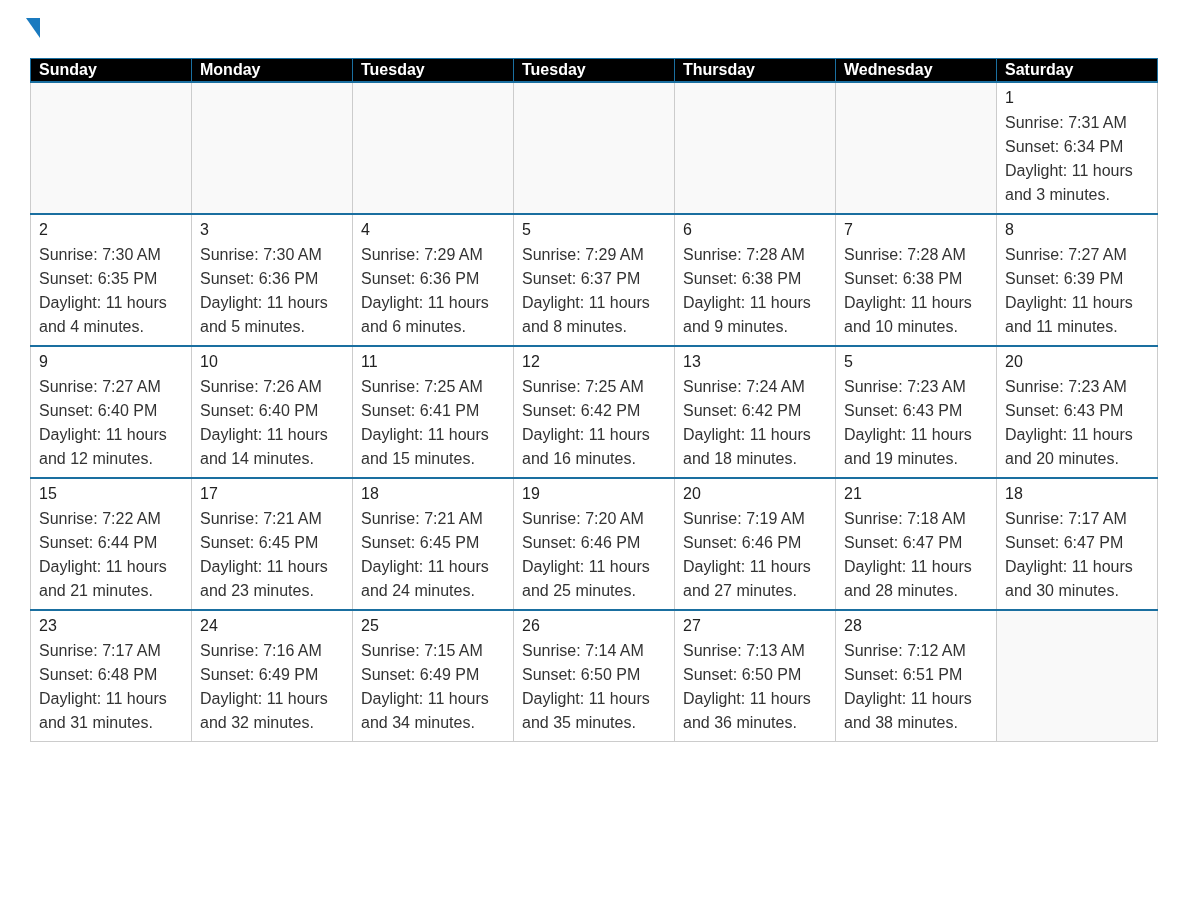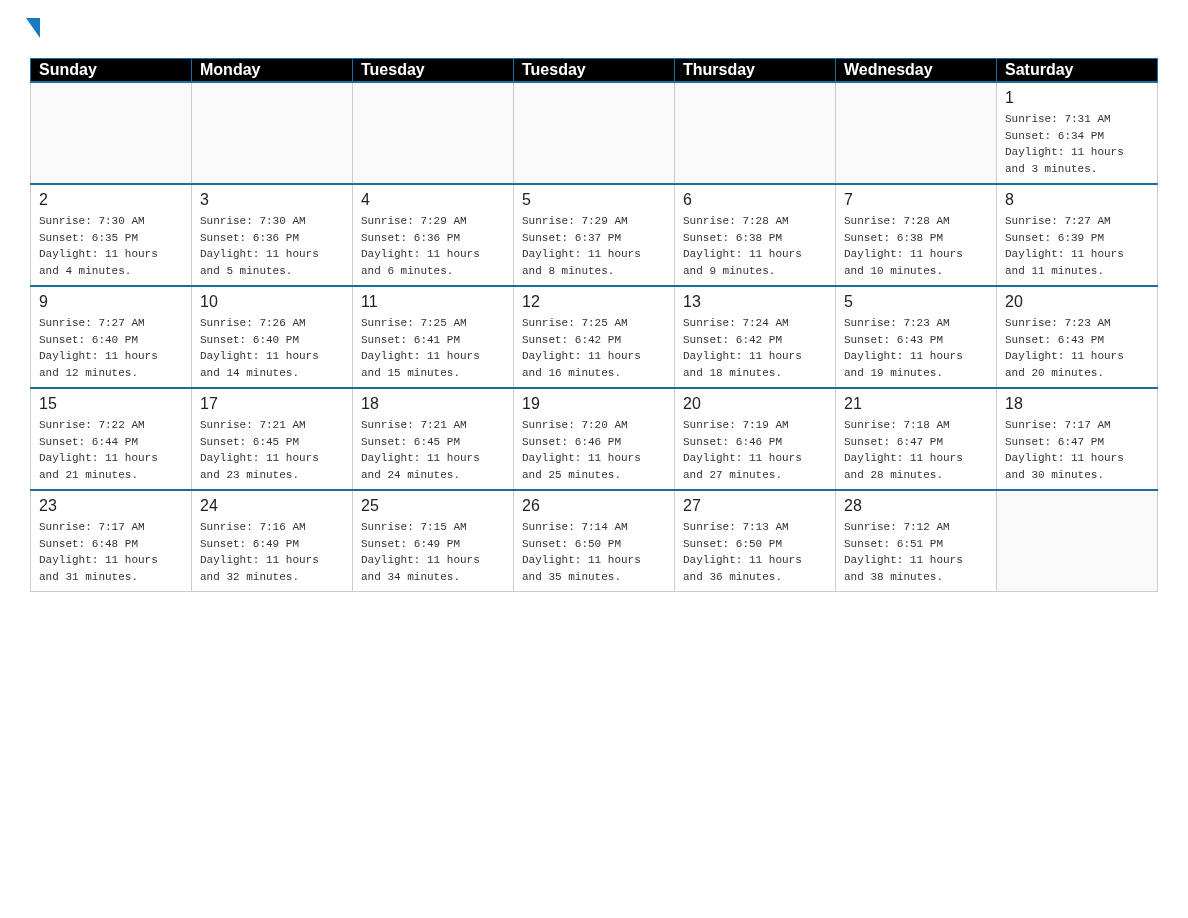--- a/index.html
+++ b/index.html
@@ -88,24 +88,23 @@
       border-top: 2px solid #1a6fa0;
     }
     .day-number {
       font-size: 16px;
       font-weight: normal;
       color: #222;
       display: block;
       margin-bottom: 4px;
     }
     .day-info {
-      font-size: 11px;
+      font-size: 16px;
       color: #333;
       line-height: 1.5;
-      font-family: Liberation Mono, monospace;
     }
     .empty-cell {
       background: #f9f9f9;
     }
   </style>
 </head>
 <body>
 
 <div class="header">
   <div class="logo-wrapper">

